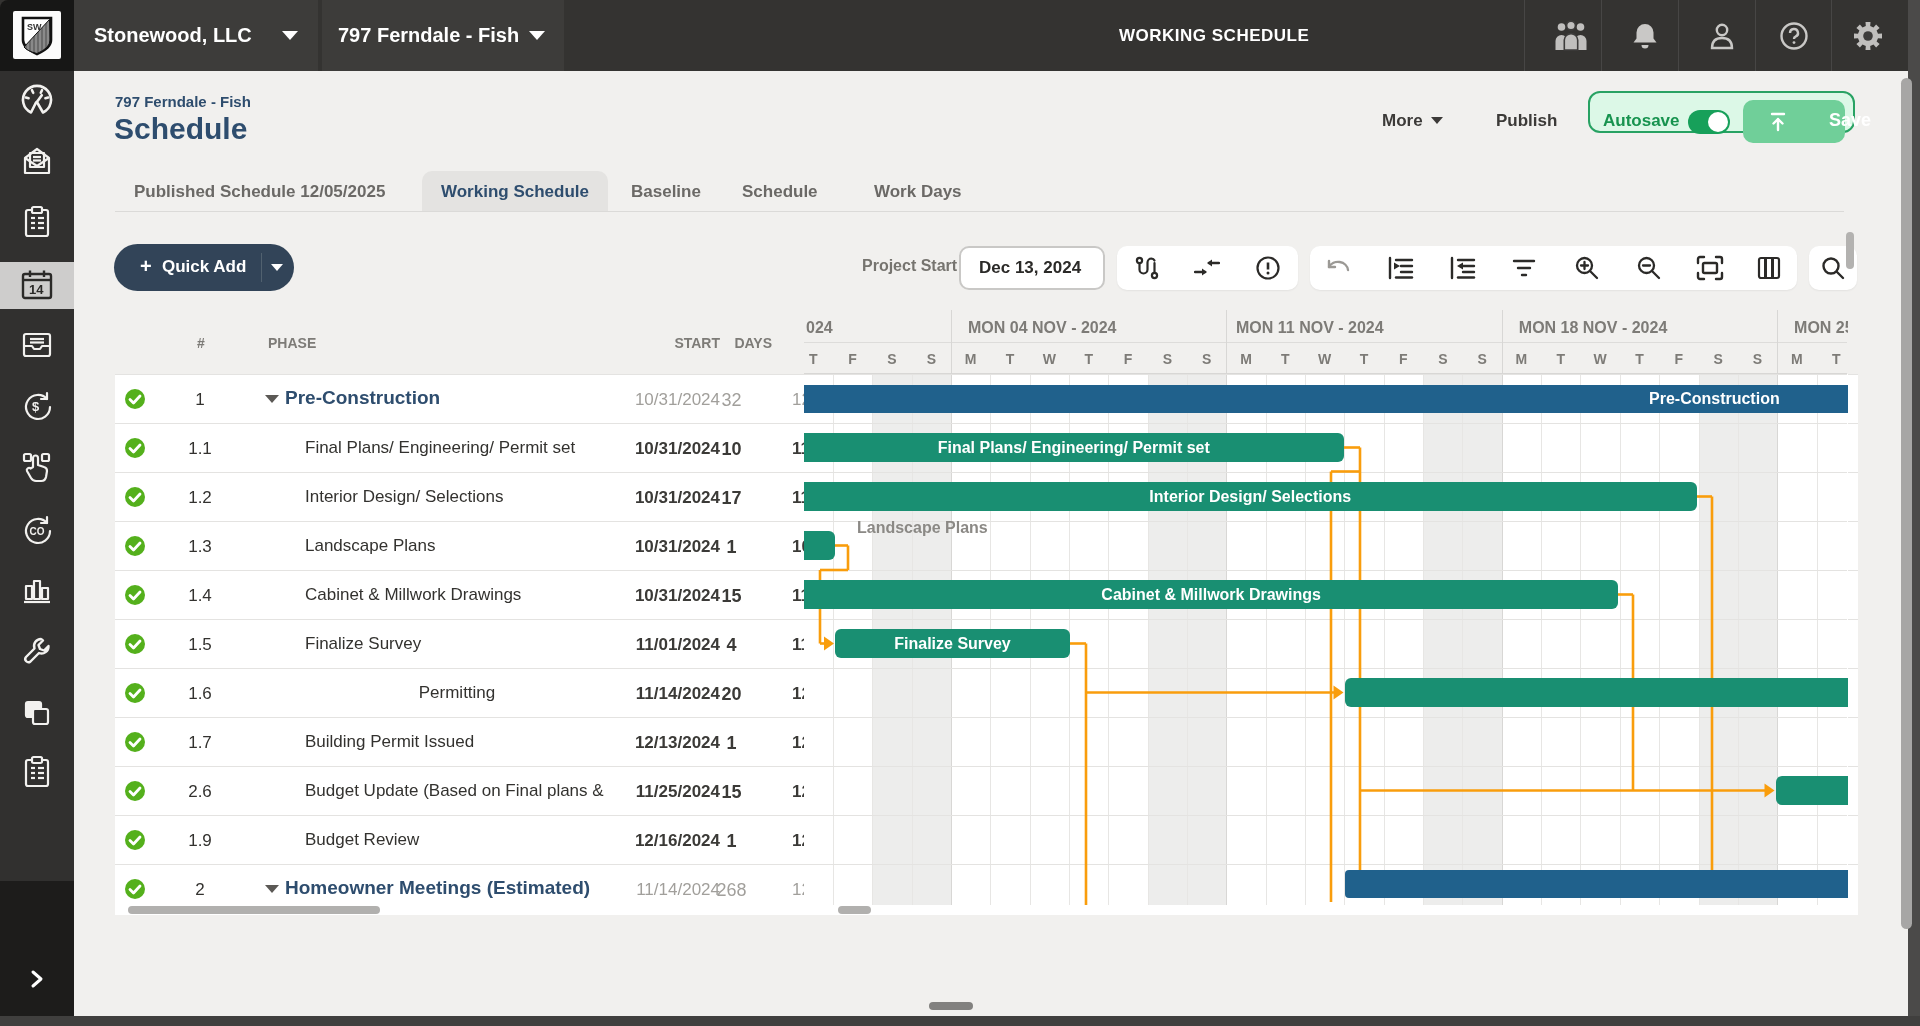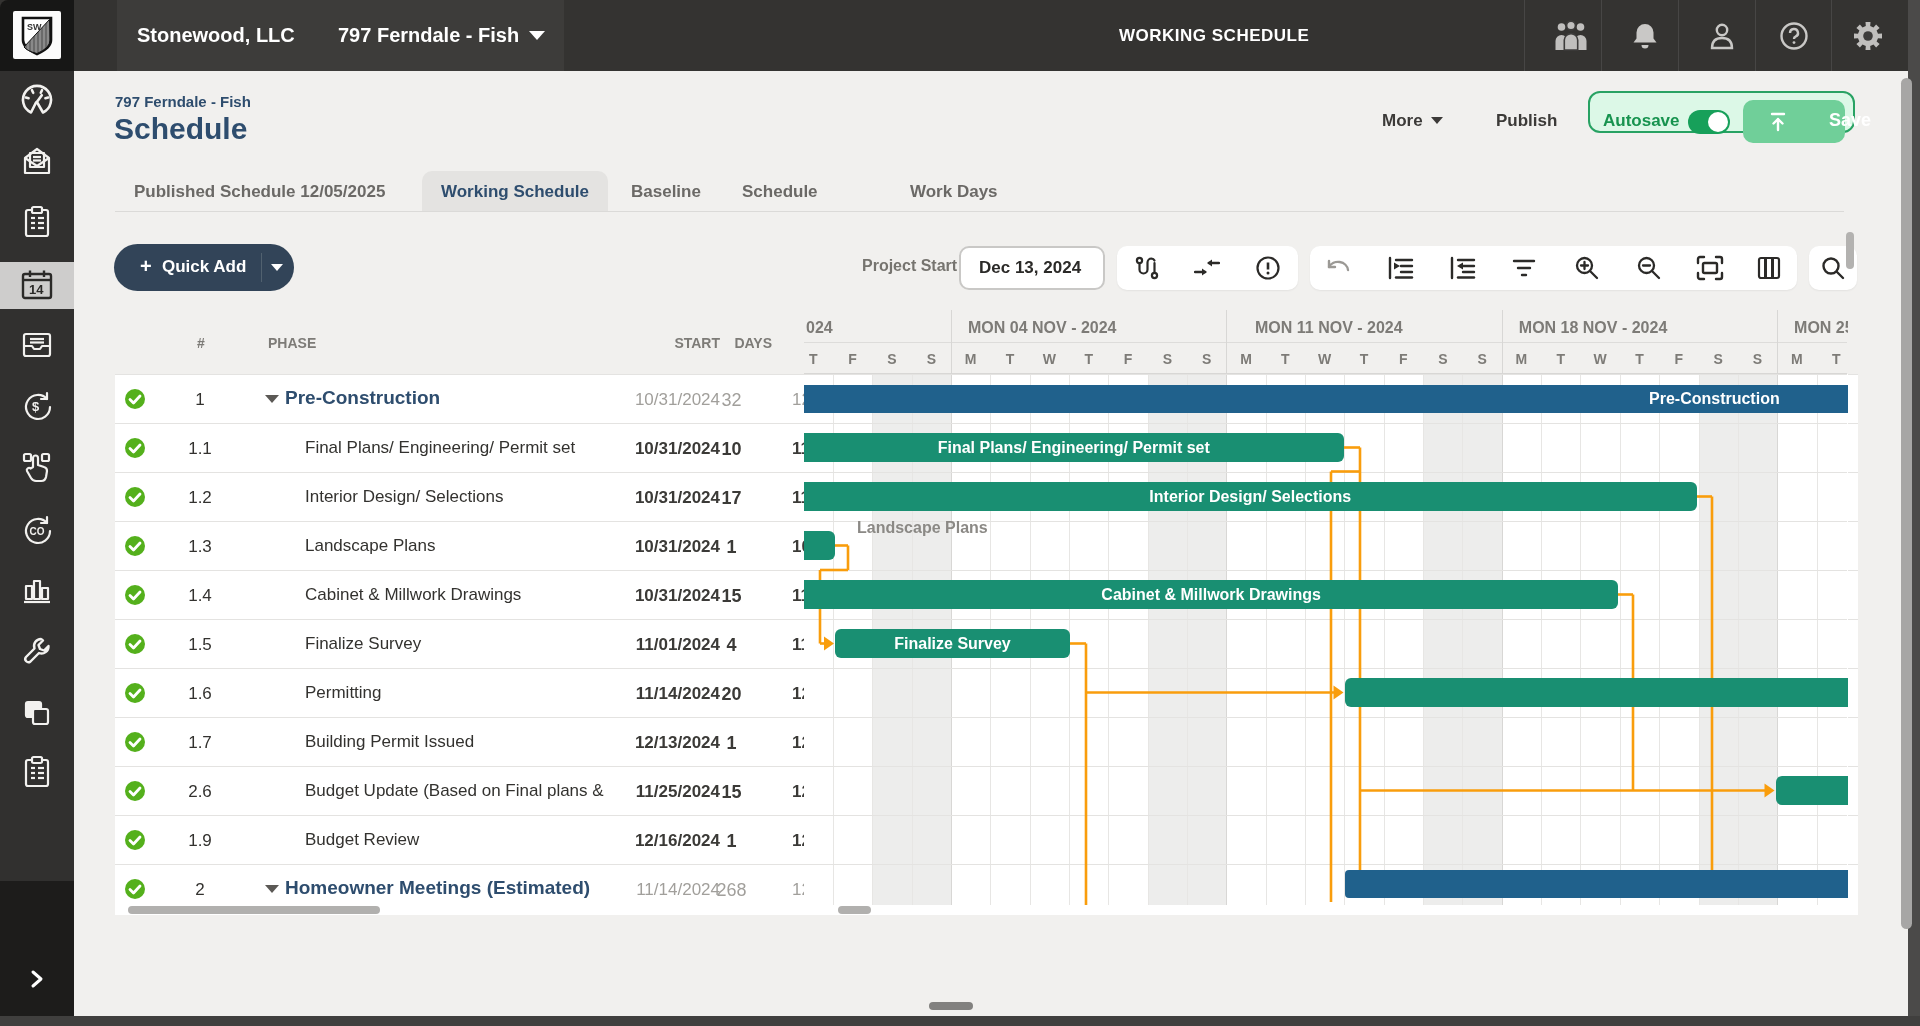--- a/index.html
+++ b/index.html
@@ -84,21 +84,21 @@
 #scrollstrip { position:absolute; left:0; top:595px; width:1743px; height:10px; background:#fff; }
 #hsc1 { position:absolute; left:13px; top:596px; width:252px; height:8px; background:#b1b0ae; border-radius:4px; }
 #hsc2 { position:absolute; left:723px; top:596px; width:33px; height:8px; background:#b1b0ae; border-radius:4px; }
 #bpill { position:absolute; left:929px; top:1002px; width:44px; height:8px; background:#82817f; border-radius:4px; }
 </style>
 </head>
 <body>
 <div id="stage">
 
   <div id="topbar"></div>
-  <div class="dd" style="left:74px; width:244px;margin-left:43px;">
+  <div class="dd" style="left:74px; width:244px;">
       <span style="position:absolute;left:20px;top:24px;font-size:20px;">Stonewood, LLC</span>
       <span class="ddcaret" style="left:208px;"></span>
     </div>
   <div class="dd" style="left:322px; width:242px;">
       <span style="position:absolute;left:16px;top:24px;font-size:20px;">797 Ferndale - Fish</span>
       <span class="ddcaret" style="left:207px;"></span>
     </div>
   <div id="wstitle">WORKING SCHEDULE</div>
   <div class="tsep" style="left:1524px;"></div>
   <div class="tsep" style="left:1601px;"></div>
@@ -273,21 +273,21 @@
         </svg>
         <span style="position:absolute;left:50px;top:10px;margin-left:36px;">Save</span>
       </div>
   </div>
 
   <div id="tabactive"></div>
   <div class="tab" style="left:134px;">Published Schedule 12/05/2025</div>
   <div class="tab" style="left:441px; color:#2e4d6e;">Working Schedule</div>
   <div class="tab" style="left:631px;">Baseline</div>
   <div class="tab" style="left:742px;">Schedule</div>
-  <div class="tab" style="left:910px;">Work Days</div>
+  <div class="tab" style="left:874px;">Work Days</div>
   <div id="tabline"></div>
 
   <div id="quickadd">
     <span style="position:absolute;left:26px;top:11px;color:#fff;font-size:20px;font-weight:bold;">+</span>
     <span style="position:absolute;left:48px;top:13px;color:#fff;font-size:17px;font-weight:bold;">Quick Add</span>
     <div id="qadiv"></div>
     <span style="position:absolute;left:157px;top:20px;width:0;height:0;border-left:6px solid transparent;border-right:6px solid transparent;border-top:7px solid #fff;"></span>
   </div>
   <div id="pslabel">Project Start</div>
   <div id="psinput">
@@ -437,21 +437,21 @@
       <div class="pdate">11/01/2024</div>
       <div class="pdays">4</div>
       <div class="pend">11/06/2024</div>
     </div>
     <div class="row" style="top:294px;">
       <div class="chk"><svg width="20" height="20" viewBox="0 0 20 20">
               <path d="M5 10.5 l3.5 3.5 l6.5 -7" stroke="#fff" stroke-width="2.8" fill="none" stroke-linecap="round" stroke-linejoin="round"></path>
             </svg></div>
       <div class="num">1.6</div>
 
-      <div class="pname" style="left:190px;">Permitting</div>
+      <div class="pname" style="left:190px;text-align:center;">Permitting</div>
       <div class="pdate">11/14/2024</div>
       <div class="pdays">20</div>
       <div class="pend">12/11/2024</div>
     </div>
     <div class="row" style="top:343px;">
       <div class="chk"><svg width="20" height="20" viewBox="0 0 20 20">
               <path d="M5 10.5 l3.5 3.5 l6.5 -7" stroke="#fff" stroke-width="2.8" fill="none" stroke-linecap="round" stroke-linejoin="round"></path>
             </svg></div>
       <div class="num">1.7</div>
 
@@ -497,21 +497,21 @@
     <div id="gantt">
     <div id="ghead"></div>
     <div class="wkband" style="left:68.3px; width:78.7px;"></div>
     <div class="wkband" style="left:343.7px; width:78.7px;"></div>
     <div class="wkband" style="left:619.1px; width:78.7px;"></div>
     <div class="wkband" style="left:894.5px; width:78.7px;"></div>
     <div style="position:absolute;left:0;top:32px;width:1043px;height:1px;background:#dddcda;"></div>
     <div style="position:absolute;left:0;top:63px;width:1043px;height:1px;background:#d8d7d5;"></div>
     <div class="wklabel" style="left:2.0px;">024</div>
     <div class="wklabel" style="left:164.0px;">MON 04 NOV - 2024</div>
-    <div class="wklabel" style="left:451px;">MON 11 NOV - 2024</div>
+    <div class="wklabel" style="left:432px;">MON 11 NOV - 2024</div>
     <div class="wklabel" style="left:714.8px;">MON 18 NOV - 2024</div>
     <div class="wklabel" style="left:990.1px;">MON 25 NOV - 2024</div>
     <div class="daylet" style="left:-10.7px;">T</div>
     <div class="daylet" style="left:28.6px;">F</div>
     <div class="daylet" style="left:68.0px;">S</div>
     <div class="daylet" style="left:107.3px;">S</div>
     <div class="daylet" style="left:146.7px;">M</div>
     <div class="daylet" style="left:186.0px;">T</div>
     <div class="daylet" style="left:225.4px;">W</div>
     <div class="daylet" style="left:264.7px;">T</div>

